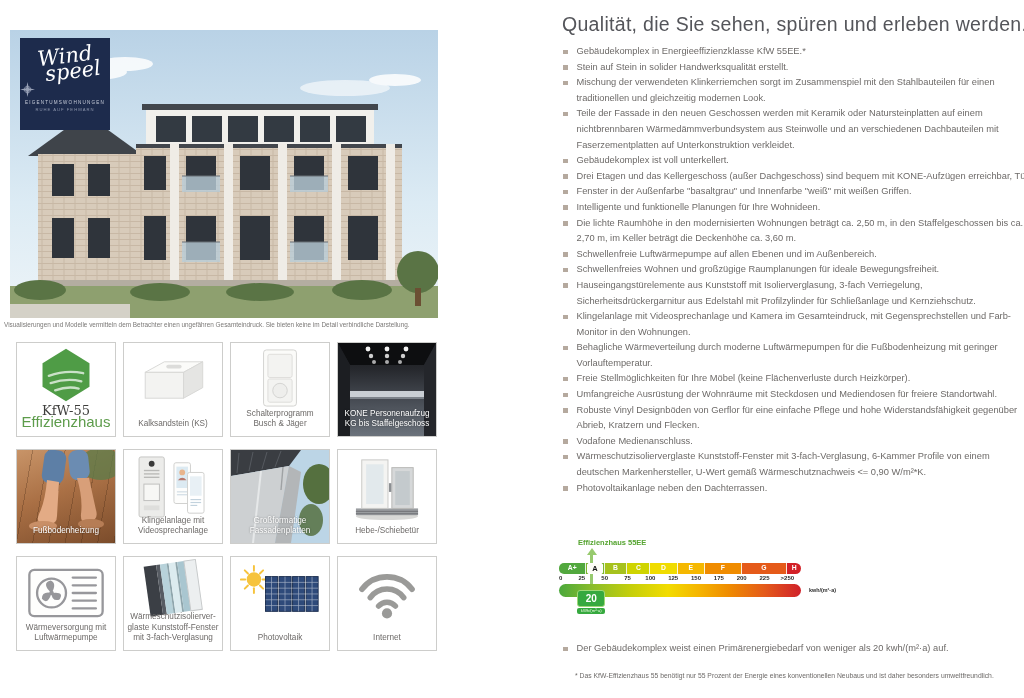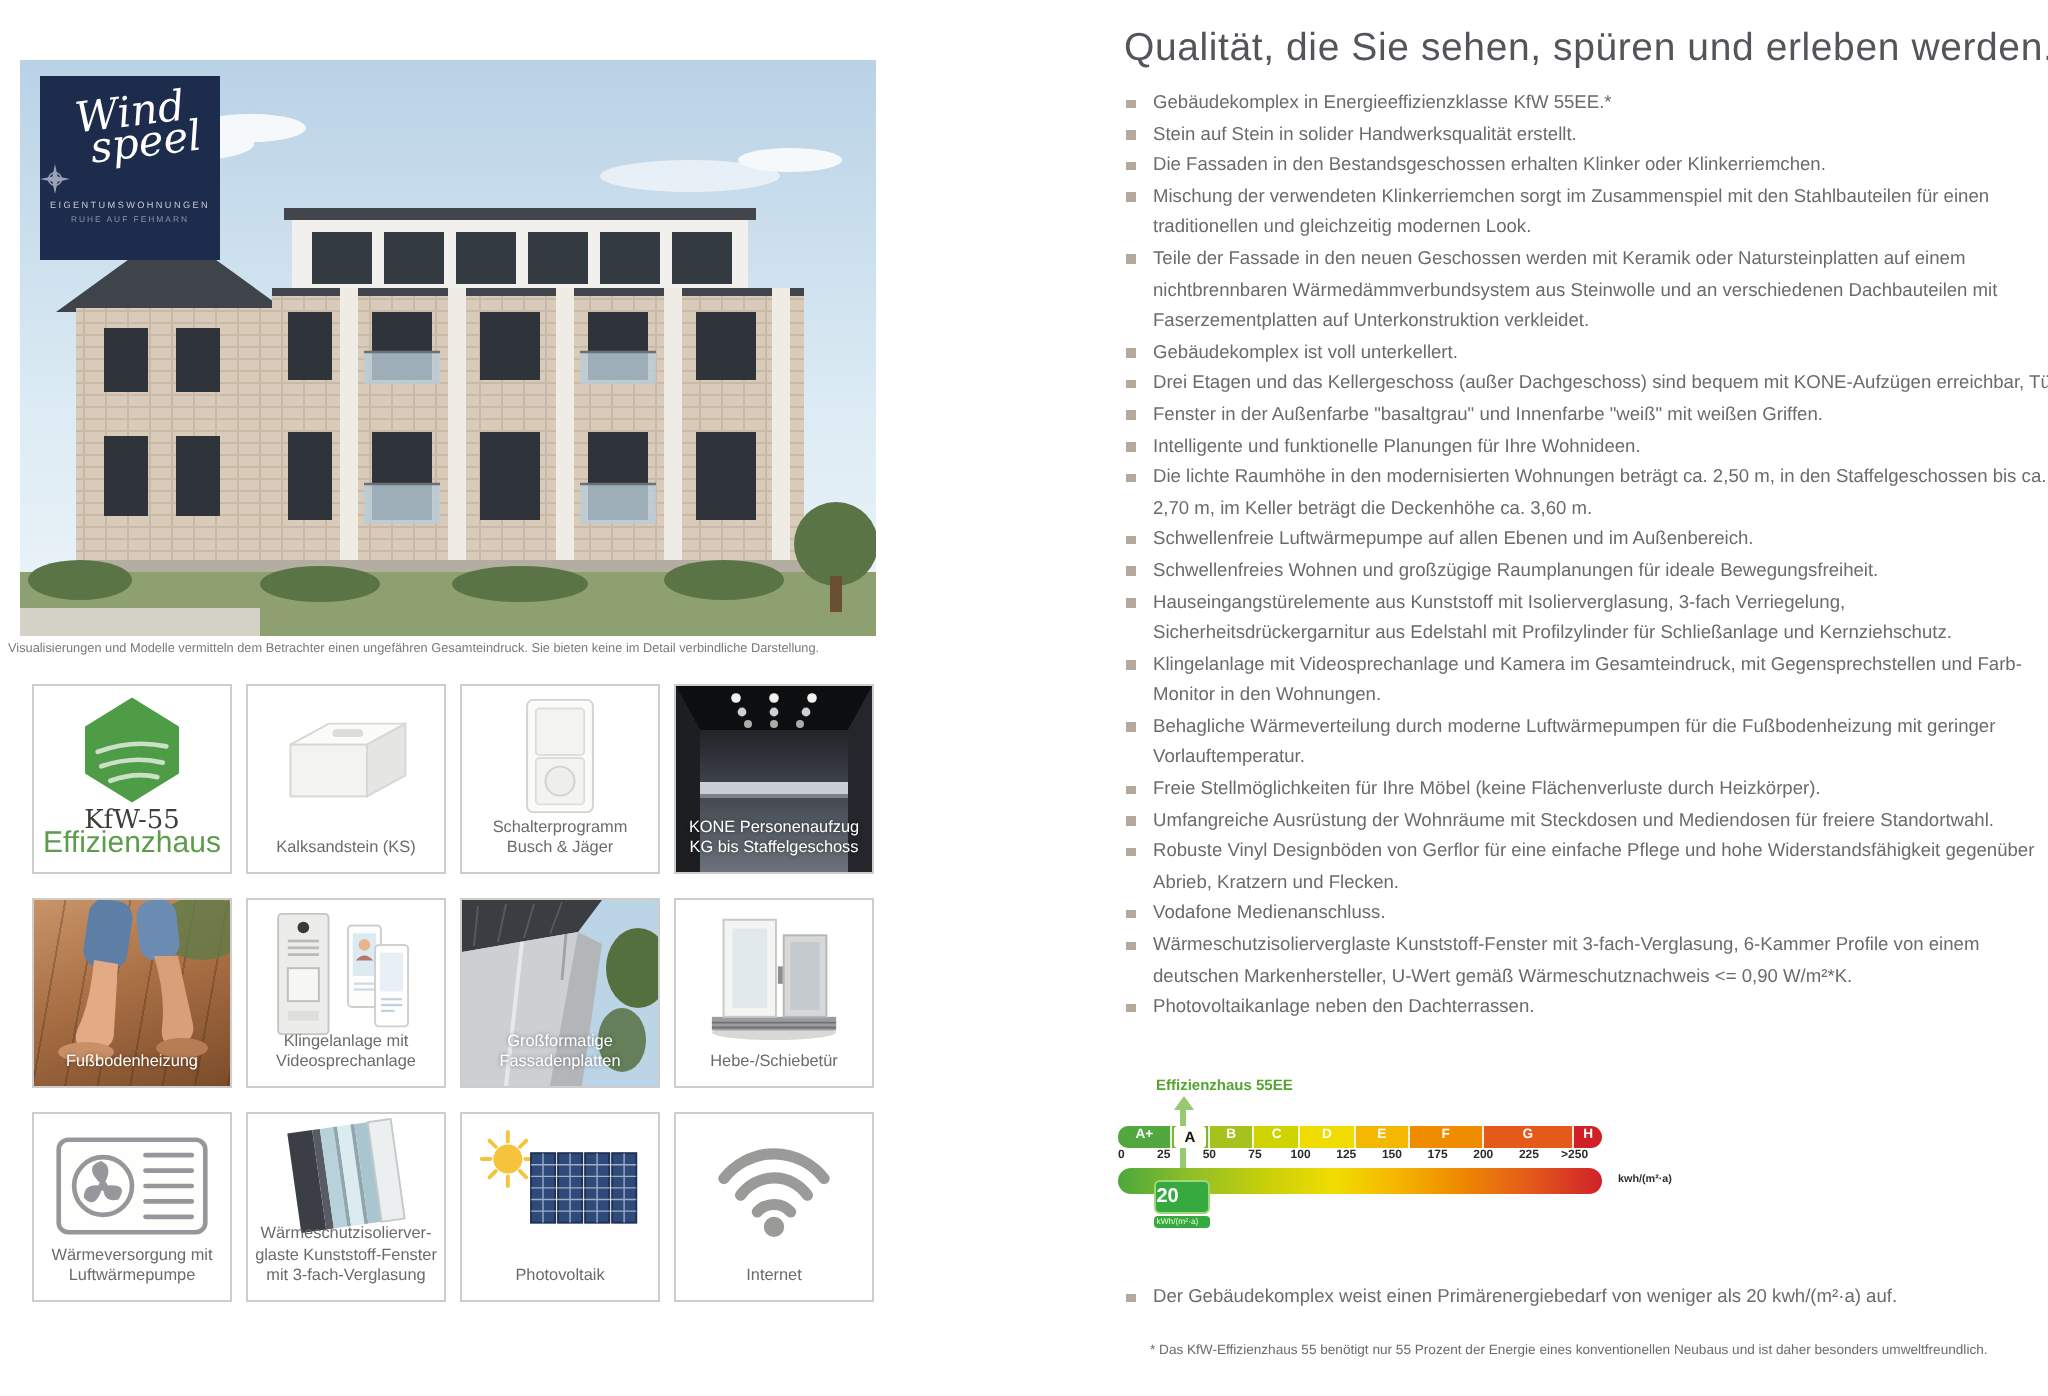--- a/index.html
+++ b/index.html
@@ -66,21 +66,21 @@
   .band .letter.hl{background:#fdfdf6;color:#111;border:1px solid #fff;border-radius:2px;
                    padding:1px 4px;font-size:7.5px;}
   .ticks{position:absolute;left:0;top:37px;height:8px;width:242px;z-index:1;}
   .ticks span{position:absolute;top:0;transform:translateX(-50%);font-size:6px;
               font-weight:bold;color:#2c2c2c;}
   .ticks span:first-child{transform:none;}
   .gbar{position:absolute;left:0;top:46px;width:242px;height:13px;border-radius:8px;z-index:1;
         background:linear-gradient(90deg,#4ba83c 0%,#8bbd2a 14%,#c6cf0a 30%,#f2dc00 45%,
                    #f5b400 58%,#ef8c00 70%,#e45a1a 85%,#d0212a 100%);}
   .ec-unit{position:absolute;left:250px;top:49px;font-size:5.4px;font-weight:bold;color:#2c2c2c;}
-  .ec-marker{position:absolute;top:52px;z-index:2;text-align:left;}
+  .ec-marker{position:absolute;top:52px;z-index:2;text-align:center;}
   .ec-marker .mbox{width:26px;height:15px;background:#36a93f;border:1.5px solid #9fd876;
        border-radius:3px;color:#fff;font-weight:bold;font-size:10px;line-height:15px;}
   .ec-marker .mtab{margin-top:1px;background:#36a93f;border-radius:2px;color:#eafbe0;
        font-size:4.2px;line-height:6px;padding:0 1px;}
 
   .energy-note{position:absolute;left:562px;top:641px;width:450px;display:flex;
                font-size:9.3px;line-height:15.6px;color:#6d6a68;}
   .footnote{position:absolute;left:575px;top:672px;width:440px;font-size:6.8px;color:#6d6a68;}
 </style>
 </head>
@@ -449,24 +449,20 @@
       <li>
         <span class="bullet"></span>
         <span class="ftxt">Gebäudekomplex in Energieeffizienzklasse KfW 55EE.*</span>
       </li>
       <li>
         <span class="bullet"></span>
         <span class="ftxt">Stein auf Stein in solider Handwerksqualität erstellt.</span>
       </li>
       <li>
         <span class="bullet"></span>
-        <span class="ftxt">Die Fassaden in den Bestandsgeschossen erhalten Klinker oder Klinkerriemchen.</span>
-      </li>
-      <li>
-        <span class="bullet"></span>
         <span class="ftxt">Mischung der verwendeten Klinkerriemchen sorgt im Zusammenspiel mit den Stahlbauteilen für einen traditionellen und gleichzeitig modernen Look.</span>
       </li>
       <li>
         <span class="bullet"></span>
         <span class="ftxt">Teile der Fassade in den neuen Geschossen werden mit Keramik oder Natursteinplatten auf einem nichtbrenn­baren Wärmedämmverbundsystem aus Steinwolle und an verschiedenen Dachbauteilen mit Faserzementplatten auf Unterkonstruktion verkleidet.</span>
       </li>
       <li>
         <span class="bullet"></span>
         <span class="ftxt">Gebäudekomplex ist voll unterkellert.</span>
       </li>

